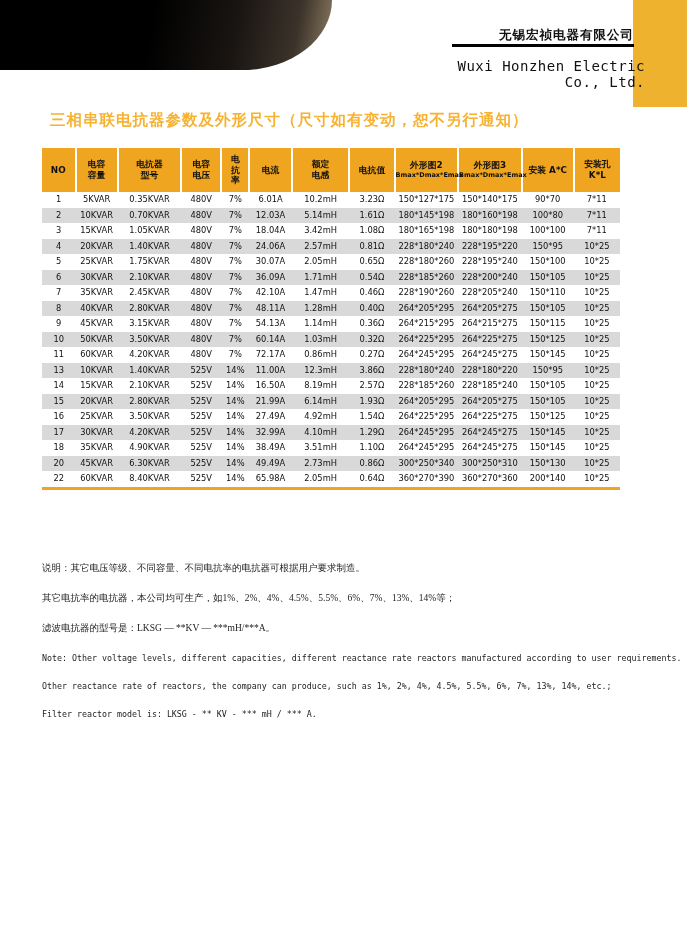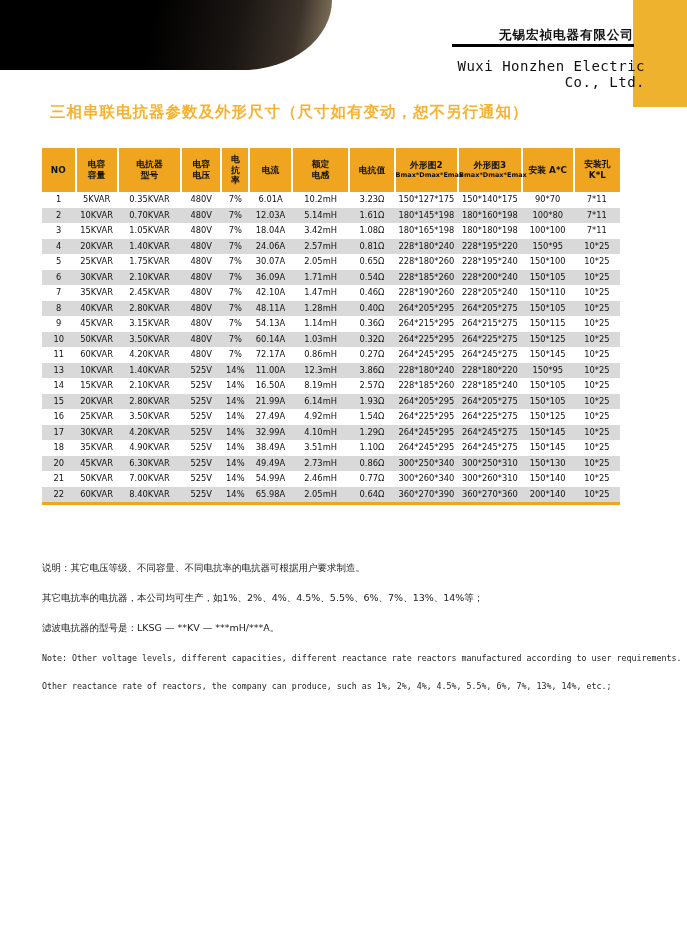--- a/index.html
+++ b/index.html
@@ -13,39 +13,39 @@
   .side-gold{position:absolute;left:633px;top:0;width:54px;height:107px;background:#eeb22f;}
 
   
   .co-cn{position:absolute;left:452px;top:27px;width:182px;text-align:right;
          font-size:12.5px;font-weight:bold;letter-spacing:1px;}
   .co-rule{position:absolute;left:452px;top:44px;width:182px;height:3px;background:#000;}
   .co-en{position:absolute;left:430px;top:50px;width:215px;text-align:right;
          font-family:"DejaVu Sans Mono","Liberation Mono",monospace;font-size:14px;letter-spacing:0.5px;margin-top:8px;}
 
   
-  .page-title{position:absolute;left:50px;top:102px;font-size:15.5px;font-weight:bold;
+  .page-title{position:absolute;left:50px;top:110px;font-size:15.5px;font-weight:bold;
               color:#f7b232;letter-spacing:1px;}
 
   
   .spec-wrap{position:absolute;left:42px;top:148px;width:578px;}
   table.spec{width:100%;border-collapse:collapse;table-layout:fixed;border-bottom:3px solid #efa51f;}
   table.spec th{background:#efa51f;color:#111;font-size:8.8px;font-weight:bold;
       padding:3px 0;height:38px;vertical-align:middle;border-left:2px solid #fff;border-right:2px solid #fff;line-height:1.25;}
   table.spec th:first-child{border-left:none;}
   table.spec th:last-child{border-right:none;}
   table.spec th .h-sub{font-size:6.5px;font-weight:bold;}
   table.spec td{font-size:8.3px;text-align:center;padding:0;height:15.5px;line-height:15.5px;
       white-space:nowrap;overflow:hidden;}
   table.spec tbody tr:nth-child(even){background:#d9d9d9;}
   table.spec tbody tr:nth-child(odd){background:#ffffff;}
 
   
   .notes-cn{position:absolute;left:42px;top:562px;font-size:9.5px;color:#222;}
-  .notes-cn div{margin-bottom:17px;}
+  .notes-cn div{margin-bottom:17px;font-family:Liberation Serif, serif;}
   .notes-en{position:absolute;left:42px;top:653px;
       font-family:"DejaVu Sans Mono","Liberation Mono",monospace;font-size:8.3px;color:#222;}
   .notes-en div{margin-bottom:18px;}
 
   
   .footer-bar{position:absolute;left:0;top:877px;width:677px;height:45px;background:#060606;}
   .footer-hump{position:absolute;left:478px;top:848px;width:199px;height:74px;background:#060606;
       border-top-left-radius:80px 46px;}
   .footer-edge{position:absolute;left:681px;top:848px;width:2px;height:74px;background:#060606;}
   .footer-text{position:absolute;left:197px;top:905px;display:flex;gap:14px;align-items:baseline;
@@ -384,34 +384,20 @@
             <td>14%</td>
             <td>49.49A</td>
             <td>2.73mH</td>
             <td>0.86Ω</td>
             <td>300*250*340</td>
             <td>300*250*310</td>
             <td>150*130</td>
             <td>10*25</td>
           </tr>
           <tr>
-            <td>21</td>
-            <td>50KVAR</td>
-            <td>7.00KVAR</td>
-            <td>525V</td>
-            <td>14%</td>
-            <td>54.99A</td>
-            <td>2.46mH</td>
-            <td>0.77Ω</td>
-            <td>300*260*340</td>
-            <td>300*260*310</td>
-            <td>150*140</td>
-            <td>10*25</td>
-          </tr>
-          <tr>
             <td>22</td>
             <td>60KVAR</td>
             <td>8.40KVAR</td>
             <td>525V</td>
             <td>14%</td>
             <td>65.98A</td>
             <td>2.05mH</td>
             <td>0.64Ω</td>
             <td>360*270*390</td>
             <td>360*270*360</td>
@@ -424,20 +410,21 @@
 
   <div class="notes-cn">
     <div>说明：其它电压等级、不同容量、不同电抗率的电抗器可根据用户要求制造。</div>
     <div>其它电抗率的电抗器，本公司均可生产，如1%、2%、4%、4.5%、5.5%、6%、7%、13%、14%等；</div>
     <div>滤波电抗器的型号是：LKSG — **KV — ***mH/***A。</div>
   </div>
 
   <div class="notes-en">
     <div>Note: Other voltage levels, different capacities, different reactance rate reactors manufactured according to user requirements.</div>
     <div>Other reactance rate of reactors, the company can produce, such as 1%, 2%, 4%, 4.5%, 5.5%, 6%, 7%, 13%, 14%, etc.;</div>
+    <div>Filter reactor model is: LKSG - ** KV - *** mH / *** A.</div>
   </div>
 
   <div class="footer-hump"></div>
   <div class="footer-bar"></div>
   <div class="footer-edge"></div>
 
   <div class="footer-text">
     <span class="footer-co">无锡宏祯电器有限公司</span>
     <span class="footer-web">www.honzhen.com</span>
     <span class="footer-tel">0510-88582836</span>

